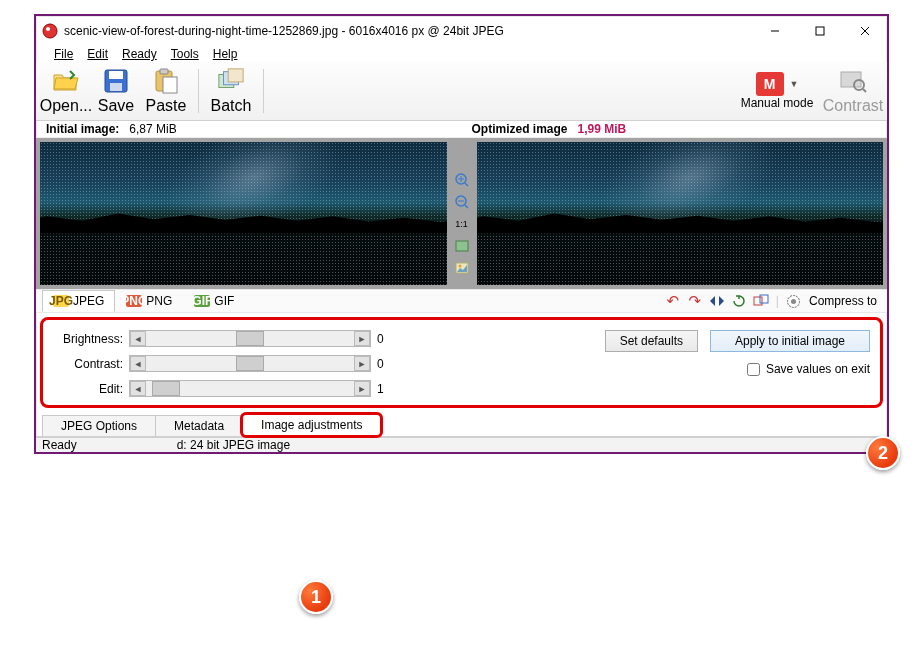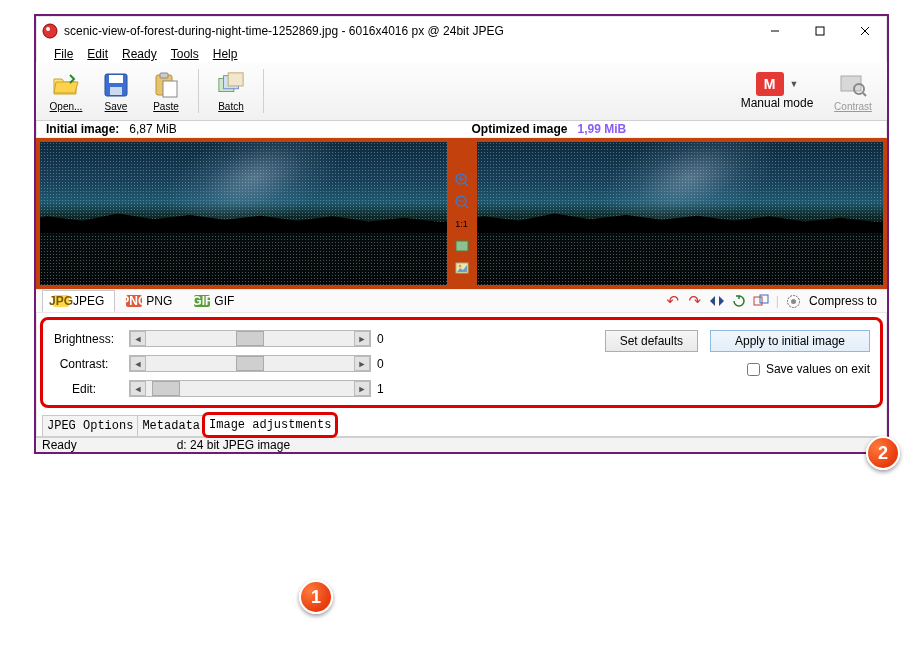--- a/index.html
+++ b/index.html
@@ -13,69 +13,69 @@
 .win-btns { display: flex; }
 .win-btn { width: 45px; height: 30px; display: flex; align-items: center; justify-content: center; color: #000; }
 
 .menu-bar { height: 20px; display: flex; align-items: center; padding: 0 4px; gap: 2px; margin-left: 8px; }
 .menu-item { padding: 1px 6px; }
 .menu-item .ul { text-decoration: underline; }
 
 .toolbar { height: 60px; display: flex; align-items: center; padding: 2px 6px; gap: 2px; border-bottom: 1px solid #d0d0d0; background: linear-gradient(#fdfdfd, #f1f1f1); }
 .tool-btn { width: 48px; height: 54px; display: flex; flex-direction: column; align-items: center; justify-content: center; gap: 2px; border: 1px solid transparent; border-radius: 2px; }
 .tool-btn .ic { width: 28px; height: 28px; display: flex; align-items: center; justify-content: center; }
-.tool-btn .lbl { font-size: 10px; text-decoration: underline; }
+.tool-btn .lbl { font-size: 16px; }
 .tool-sep { width: 1px; height: 44px; background: #d0d0d0; margin: 0 6px; }
 .tool-spacer { flex: 1; }
 .manual-group { display: flex; flex-direction: column; align-items: center; width: 92px; height: 54px; justify-content: center; }
 .manual-top { display: flex; align-items: center; gap: 6px; }
 .m-box { width: 28px; height: 24px; background: #e53935; border-radius: 3px; color: #fff; font-weight: bold; display: flex; align-items: center; justify-content: center; font-size: 14px; }
 .preview-btn { display: flex; flex-direction: column; align-items: center; width: 56px; color: #9a9a9a; }
 
 .info-row { height: 26px; display: flex; align-items: center; font-size: 13px; border-bottom: 1px solid #eee;}
 .info-half { flex: 1; padding-left: 10px; display: flex; align-items: center; gap: 10px; }
 .info-half b { font-weight: bold; }
-.size-opt { color: #8b5cf6; font-weight: bold; }
-
-.previews { display: flex; height: 236px; background: #c2410c; }
+.size-opt { color: #be185d; font-weight: bold; }
+
+.previews { display: flex; height: 236px; background: #a3a3a3; }
 .preview-img { flex: 1; margin: 4px; background: #0a1a28; position: relative; overflow: hidden; }
 .center-tools { width: 22px; display: flex; flex-direction: column; align-items: center; justify-content: center; gap: 6px; padding-top: 20px;}
 .ct-ic { width: 16px; height: 16px; font-size: 12px; display:flex; align-items:center; justify-content:center; }
 
 .sky { position:absolute; inset:0; background: linear-gradient(180deg,#0d2a3d 0%, #18415a 28%, #1d5970 42%, #0f2a28 52%, #060d0e 62%, #040808 100%);}
 .stars { position:absolute; inset:0; background-image: radial-gradient(#cde 0.5px, transparent 0.5px); background-size: 3px 3px; opacity:.35;}
 .milky { position:absolute; left:30%; top:-10%; width:45%; height:70%; background: radial-gradient(ellipse at center, rgba(200,220,240,.35) 0%, rgba(120,160,190,.15) 40%, transparent 70%); transform: rotate(-20deg); }
 .hill { position:absolute; left:-5%; right:-5%; top:44%; height:20%; background:#000; clip-path: polygon(0 60%, 6% 40%, 14% 55%, 22% 30%, 30% 50%, 38% 35%, 46% 52%, 54% 38%, 62% 55%, 70% 40%, 78% 58%, 86% 45%, 94% 60%, 100% 50%, 100% 100%, 0 100%);}
 
 .fmt-row { height: 28px; display: flex; align-items: center; padding: 0 6px; border-top:1px solid #e8e8e8; border-bottom:1px solid #e8e8e8; background:#fafafa;}
 .fmt-tab { display: flex; align-items: center; gap: 4px; padding: 3px 10px; border: 1px solid transparent; cursor:pointer;}
 .fmt-tab.active { border-color: #c8c8c8; background: #fff; border-bottom-color:#fff;}
 .fmt-ic { width:16px; height:12px; display:flex; align-items:center; justify-content:center; font-size:12px; font-weight:bold; border-radius:2px;}
 .fmt-spacer { flex:1; }
 .act-ic { width:18px; height:18px; margin: 0 2px; display:flex; align-items:center; justify-content:center;}
 
 .adj-panel { margin: 4px 4px 0 4px; border: 3px solid #e00000; border-radius: 8px; padding: 8px 10px 8px 2px; height: 92px; position: relative; display: flex; align-items: flex-start; gap: 18px; }
 .adj-sliders { width: 350px; display: flex; flex-direction: column; gap: 8px; padding-top:2px;}
 .slider-row { display: flex; align-items: center; gap: 6px; }
-.slider-row .slabel { width: 78px; text-align: center; }
+.slider-row .slabel { width: 78px; text-align: right; }
 .hscroll { flex:1; height: 17px; border: 1px solid #b8b8b8; background: #efefef; display:flex; align-items:center; position:relative;}
 .hs-btn { width:16px; height:15px; background:#e2e2e2; border:1px solid #bbb; display:flex; align-items:center; justify-content:center; font-size:9px; color:#555;}
 .hs-track { flex:1; position:relative; height:100%; }
 .hs-thumb { position:absolute; top:0; bottom:0; width:28px; background:#cfcfcf; border:1px solid #aaa;}
 .sval { width: 18px; text-align: left; }
 .adj-checks { width: 160px; display:flex; flex-direction:column; gap:14px; padding-top:4px;}
 .chk { display:flex; align-items:center; gap:6px;}
 .chk input { width:13px; height:13px;}
 .adj-right { flex:1; display:flex; flex-direction:column; align-items:flex-end; gap:10px; padding-top:2px;}
 .adj-btn-row { display:flex; gap:12px; }
 .btn { height:22px; padding: 0 14px; border:1px solid #adadad; background: linear-gradient(#f6f6f6,#e9e9e9); font-size:12px; display:flex; align-items:center; cursor:pointer;}
 .btn.wide { width: 160px; justify-content:center; background: linear-gradient(#f0f6fc,#e3eef9); border-color:#8fb8e0;}
 
 .bottom-tabs { height: 24px; display:flex; align-items:flex-end; padding-left:6px; margin-top:6px; border-bottom:1px solid #d0d0d0;}
-.b-tab { padding: 3px 4px; border:1px solid #c8c8c8; border-bottom:none; background:#f4f4f4; margin-right:-1px; position:relative;font-family:Liberation Mono, monospace;}
+.b-tab { padding: 3px 18px; border:1px solid #c8c8c8; border-bottom:none; background:#f4f4f4; margin-right:-1px; position:relative;}
 .b-tab.active { background:#fff; border-bottom:1px solid #fff; z-index:2;}
 .b-tab.hl { outline: 3px solid #e00000; outline-offset: -1px; border-radius:4px; z-index:3;}
 
 .status-bar { height:22px; border-top:1px solid #d0d0d0; display:flex; align-items:center; padding:0 6px; gap: 100px; background:#f3f3f3; font-size:12px;}
 
 .badge { position:absolute; width:34px; height:34px; border-radius:50%; background: radial-gradient(circle at 30% 30%, #ff7a3c, #e83b0e 70%); border:2px solid #fff; box-shadow: 0 2px 4px rgba(0,0,0,.4); color:#fff; font-weight:bold; font-size:18px; display:flex; align-items:center; justify-content:center; z-index:50;}
 .badge.b1 { left: 295px; top: 576px; }
 .badge.b2 { left: 862px; top: 432px; }
 .drop-arrow { font-size:9px; color:#555; }
 </style>

